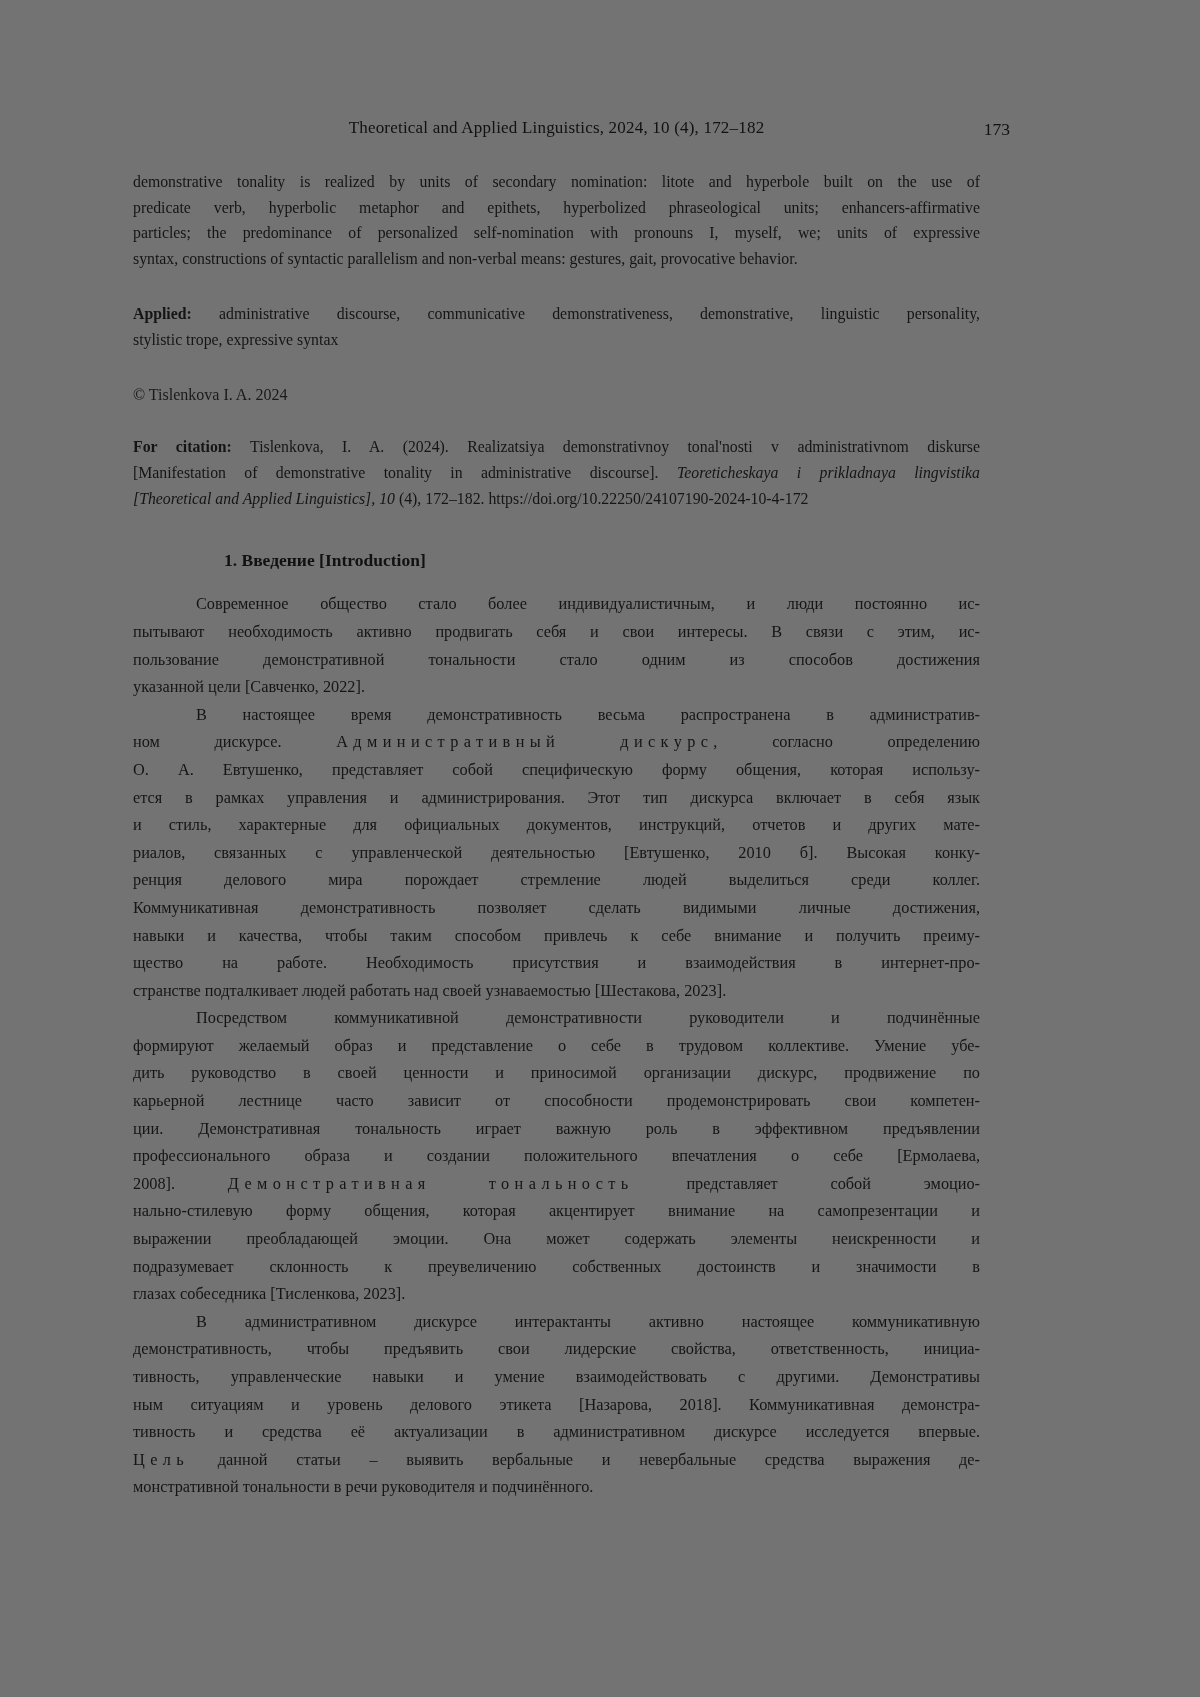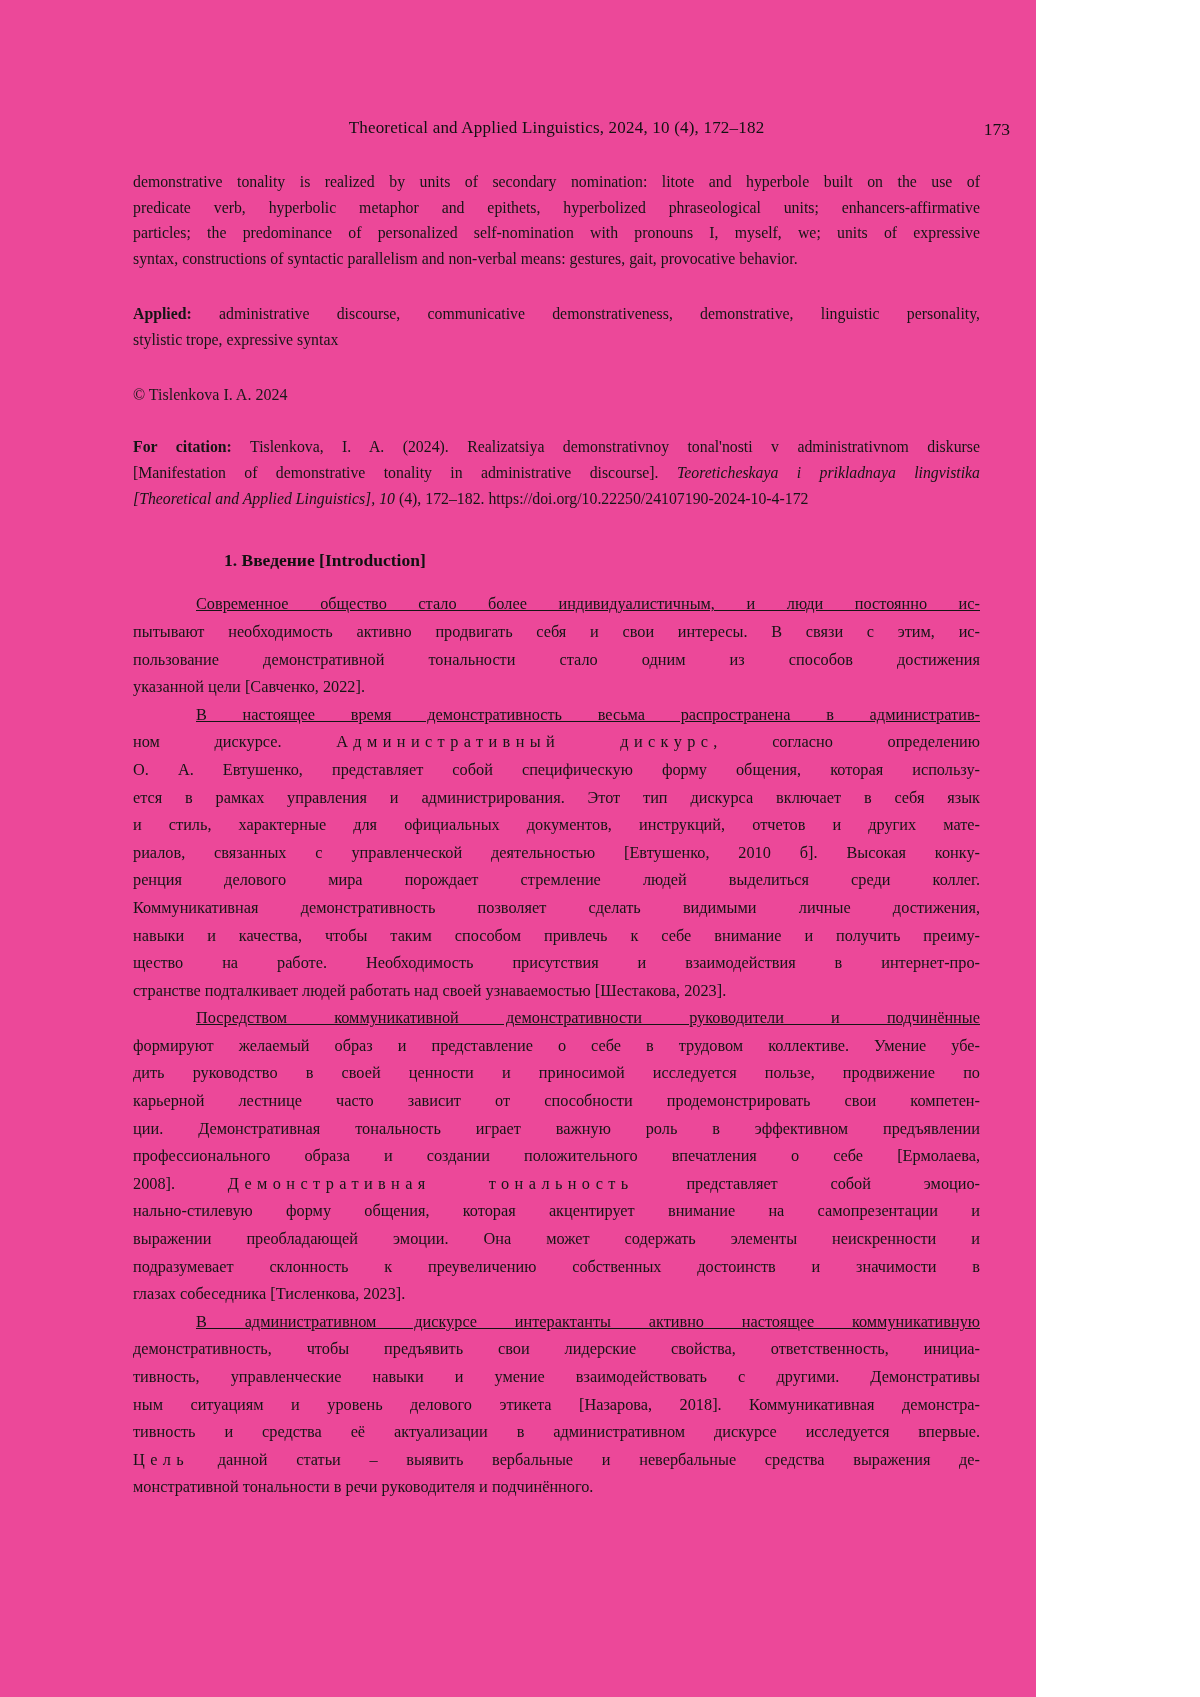--- a/index.html
+++ b/index.html
@@ -1,20 +1,20 @@
 <!DOCTYPE html>
 <html><head>
 <meta charset="utf-8">
 <style>
   html, body { margin: 0; padding: 0; background: #ffffff; }
   .page {
     position: relative;
-    width: 1036px;
+    width: 1200px;
     height: 1697px;
-    background: #ec4899;
+    background: #737373;
     color: #1a1a1a;
     font-family: "Liberation Serif", "DejaVu Serif", serif;
     overflow: hidden;
     box-sizing: border-box;
     padding-top: 118px;
   }
   .content {
     position: relative;
     margin-left: 133px;
     width: 847px;
@@ -35,21 +35,21 @@
     top: 1px;
     font-size: 17.5px;
     color: #111;
   }
   .para { color: #151515; }
   .para .line {
     text-align: justify;
     text-align-last: justify;
   }
   .para .line.last { text-align-last: left; }
-  .para .line.indent { text-indent: 63px; text-decoration: underline; }
+  .para .line.indent { text-indent: 63px; }
 
   .abstract {
     margin-top: 21px;
     font-size: 15.8px;
     line-height: 25.6px;
   }
   .keywords {
     margin-top: 30px;
     font-size: 15.8px;
     line-height: 26px;
@@ -131,21 +131,21 @@
         <div class="line"><span>ренция делового мира порождает стремление людей выделиться среди коллег.</span></div>
         <div class="line"><span>Коммуникативная демонстративность позволяет сделать видимыми личные достижения,</span></div>
         <div class="line"><span>навыки и качества, чтобы таким способом привлечь к себе внимание и получить преиму-</span></div>
         <div class="line"><span>щество на работе. Необходимость присутствия и взаимодействия в интернет-про-</span></div>
         <div class="line last"><span>странстве подталкивает людей работать над своей узнаваемостью [Шестакова, 2023].</span></div>
       </div>
 
     <div class="para intro-para">
         <div class="line indent"><span>Посредством коммуникативной демонстративности руководители и подчинённые</span></div>
         <div class="line"><span>формируют желаемый образ и представление о себе в трудовом коллективе. Умение убе-</span></div>
-        <div class="line"><span>дить руководство в своей ценности и приносимой исследуется пользе, продвижение по</span></div>
+        <div class="line"><span>дить руководство в своей ценности и приносимой организации дискурс, продвижение по</span></div>
         <div class="line"><span>карьерной лестнице часто зависит от способности продемонстрировать свои компетен-</span></div>
         <div class="line"><span>ции. Демонстративная тональность играет важную роль в эффективном предъявлении</span></div>
         <div class="line"><span>профессионального образа и создании положительного впечатления о себе [Ермолаева,</span></div>
         <div class="line"><span>2008]. </span><span class="spaced">Демонстративная тональность</span><span> представляет собой эмоцио-</span></div>
         <div class="line"><span>нально-стилевую форму общения, которая акцентирует внимание на самопрезентации и</span></div>
         <div class="line"><span>выражении преобладающей эмоции. Она может содержать элементы неискренности и</span></div>
         <div class="line"><span>подразумевает склонность к преувеличению собственных достоинств и значимости в</span></div>
         <div class="line last"><span>глазах собеседника [Тисленкова, 2023].</span></div>
       </div>
 

